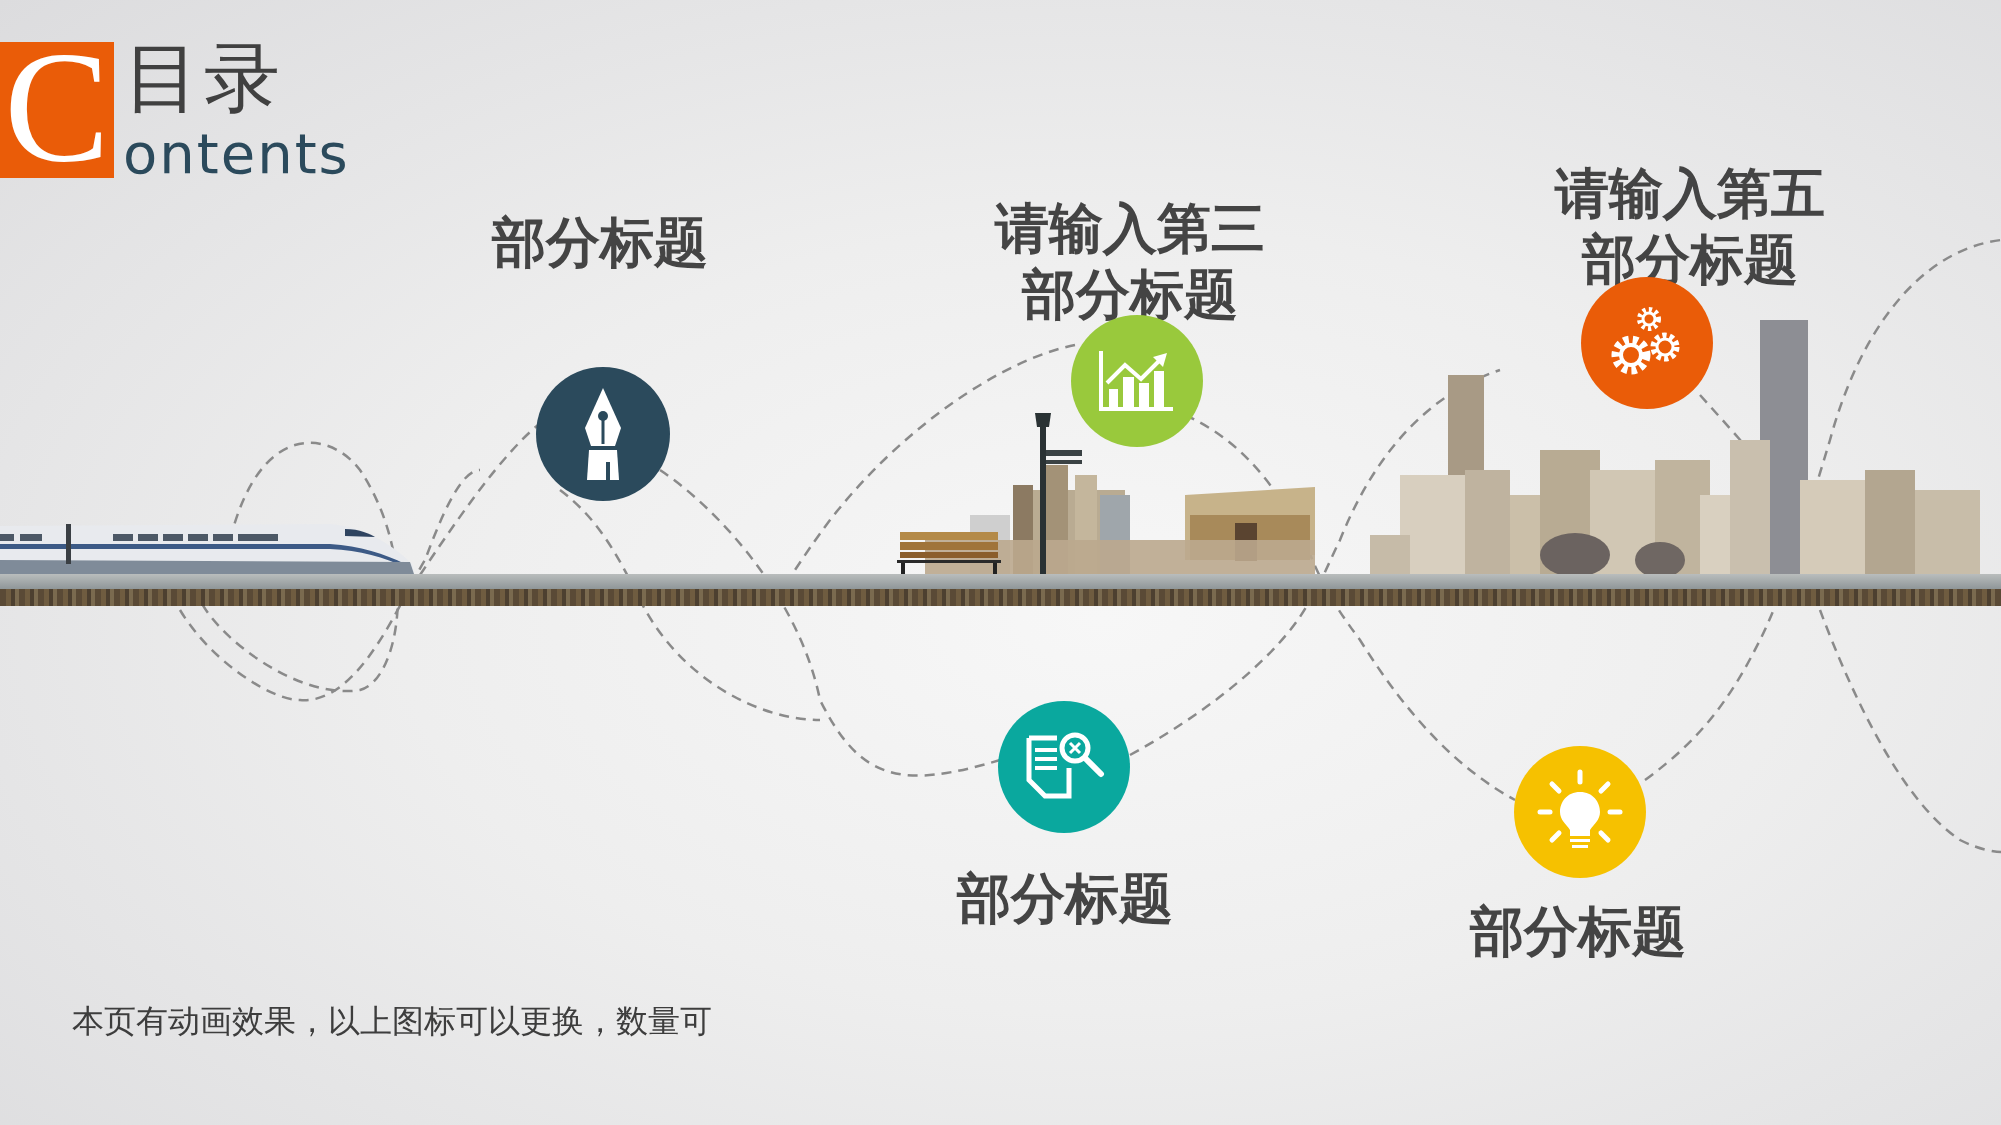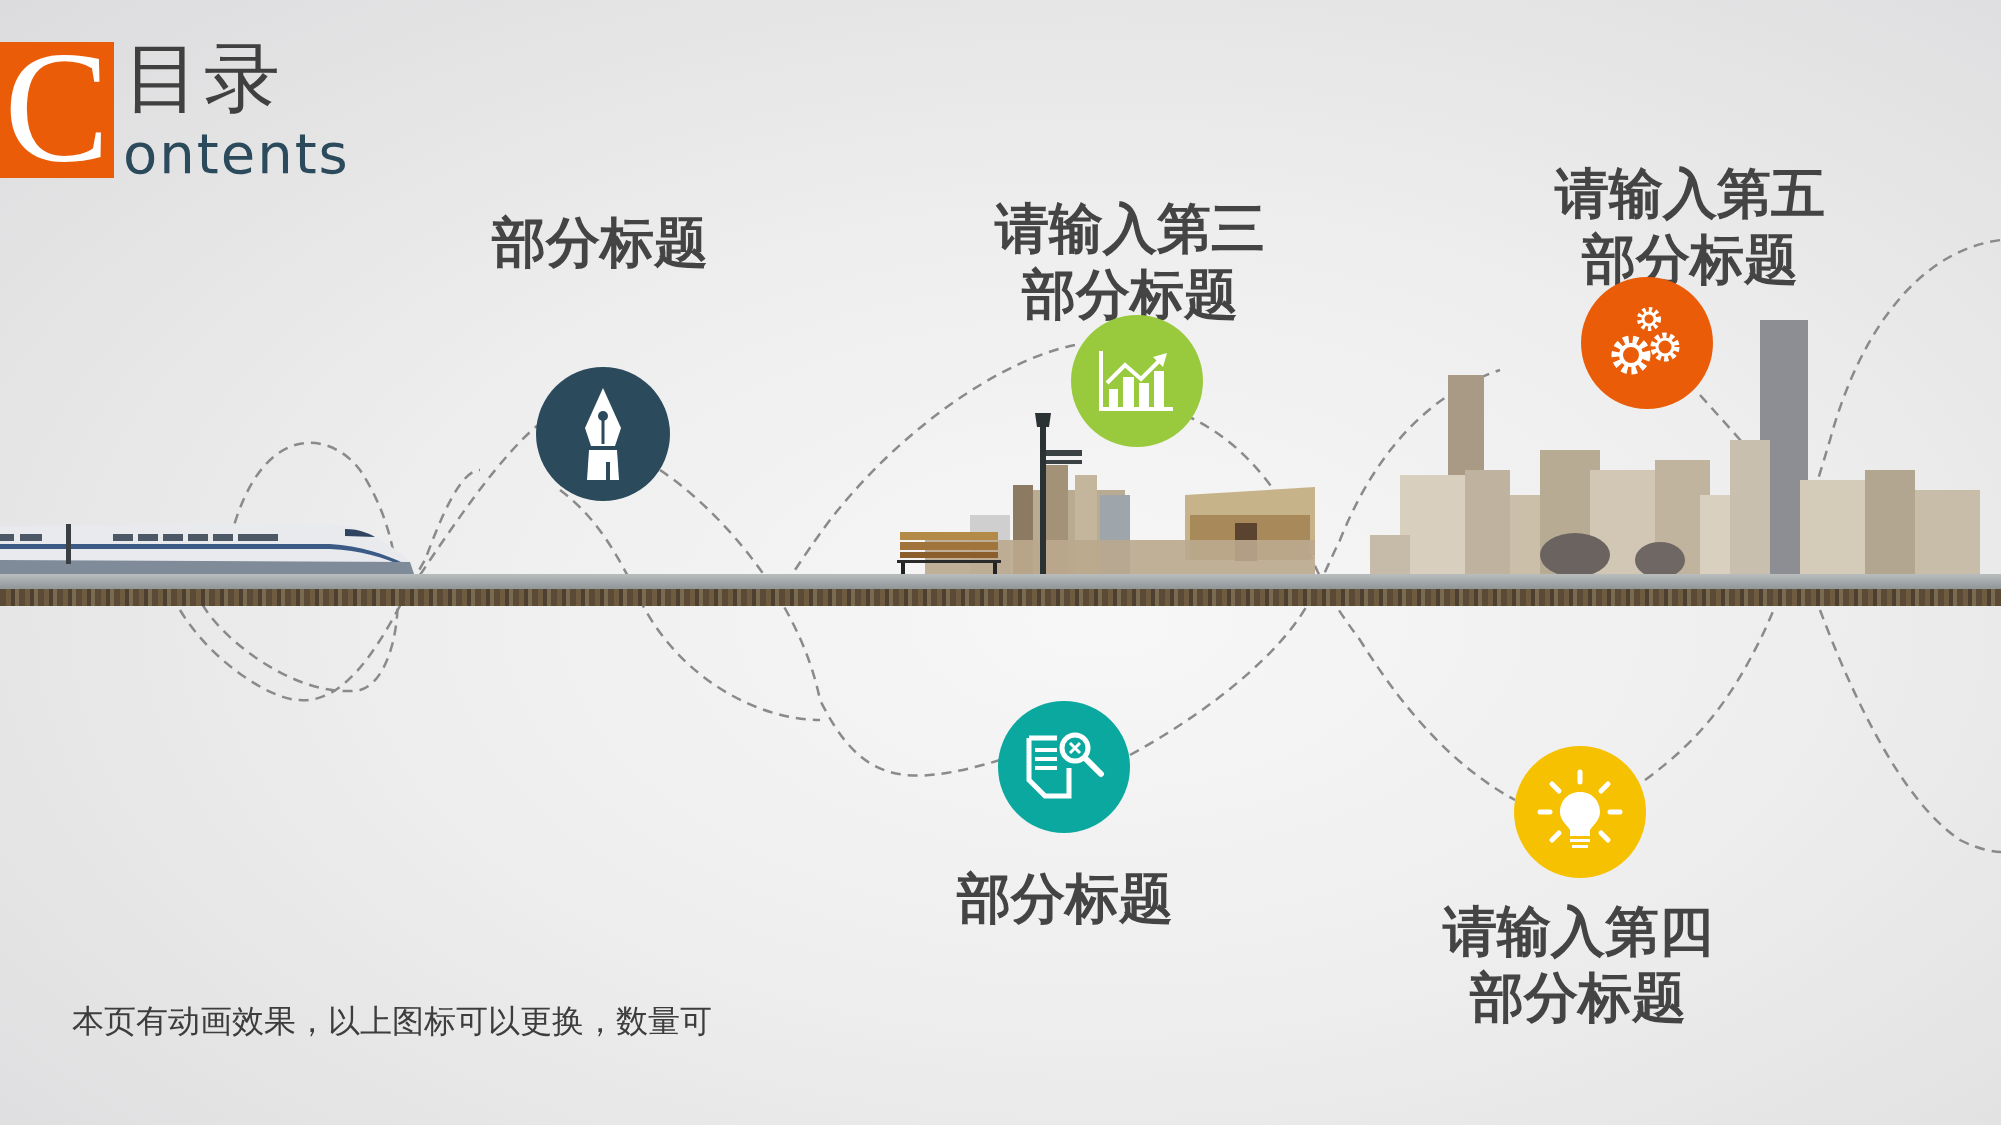--- a/index.html
+++ b/index.html
@@ -198,19 +198,18 @@
         <path d="M78,48 L88,48"></path>
       <path d="M20,76 L27,69"></path>
         <path d="M76,76 L69,69"></path>
     </g>
     <path d="M48,28 C35,28 28,38 28,48 C28,56 34,60 38,66 L38,72 L58,72 L58,66 C62,60 68,56 68,48 C68,38 61,28 48,28 Z" fill="#fff"></path>
     <rect x="38" y="75" width="20" height="3" fill="#fff"></rect>
     <rect x="40" y="81" width="16" height="3" fill="#fff"></rect>
   </svg>
 </div>
 <div class="abs title" style="left:1408px;top:899px;">
-  <span>请输入第四</span>
   <span>部分标题</span>
 </div>
 
 <div class="abs note">
   <span>本页有动画效果，以上图标可以更换，数量可</span>
 </div>
 
 </body></html>

